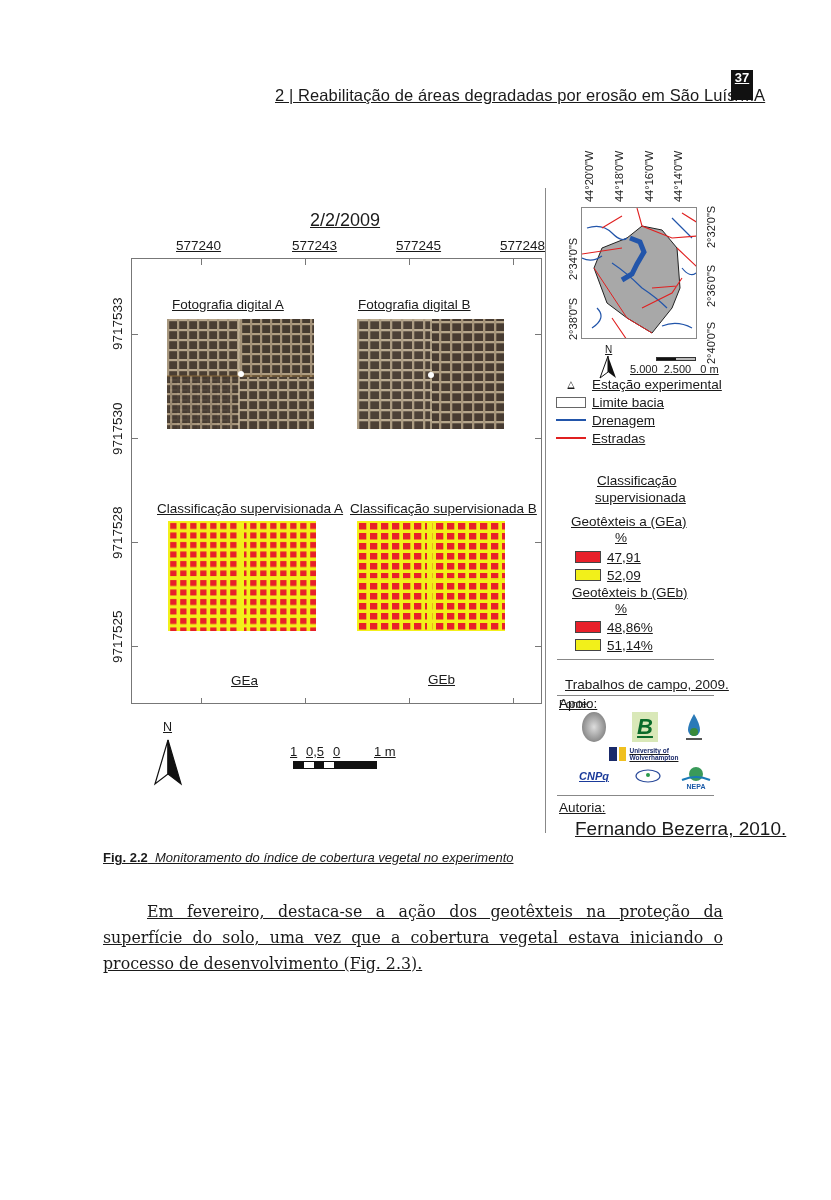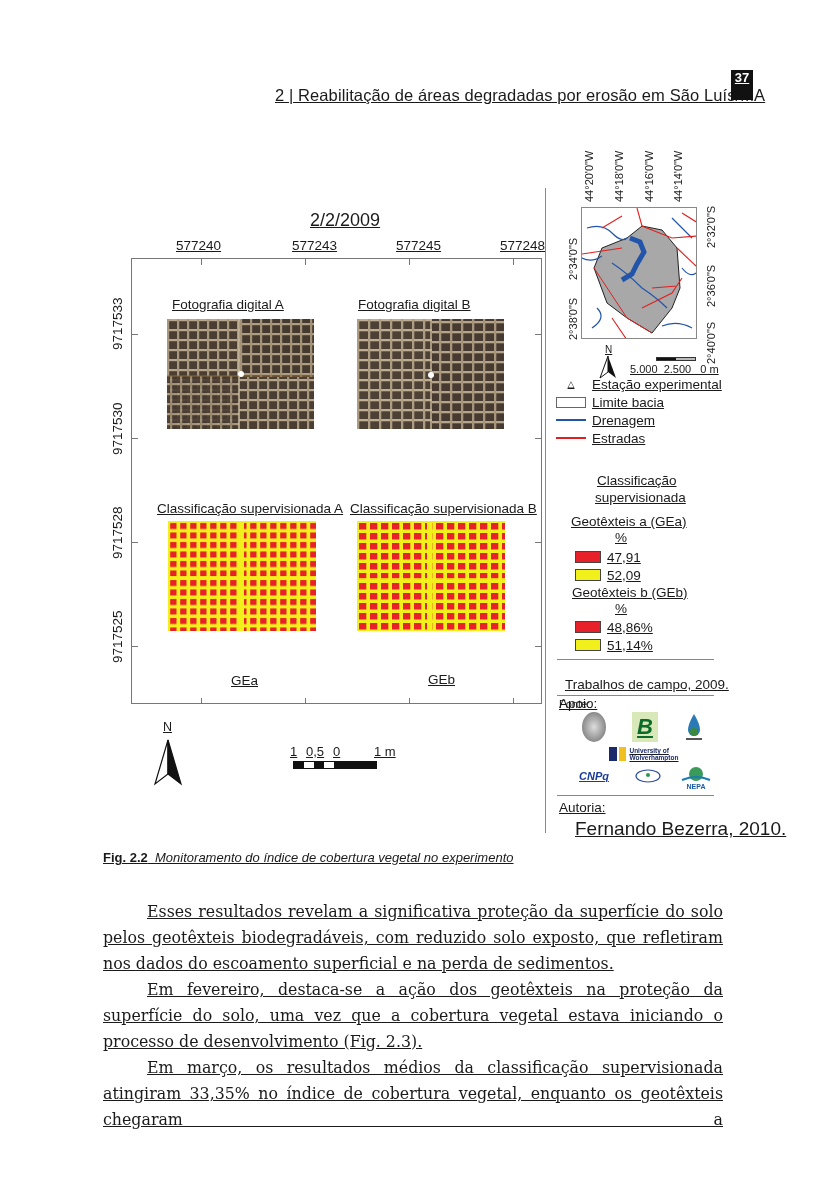--- a/index.html
+++ b/index.html
@@ -290,16 +290,14 @@
 <div class="hr abs" style="left:557px;top:795px;width:157px;"></div>
 <div class="abs sans" style="left:559px;top:800px;font-size:13.5px;">Autoria:</div>
 <div class="abs sans" style="left:575px;top:818px;font-size:19px;">Fernando Bezerra, 2010.</div>
 
 <div class="abs sans" style="left:103px;top:850px;font-size:13px;white-space:nowrap;">
   <b>Fig. 2.2</b>&nbsp;
   <i>Monitoramento do índice de cobertura vegetal no experimento</i>
 </div>
 
 <div id="body-text" class="abs serif" style="left:103px;top:899px;width:620px;">
-  <p class="indent">Esses resultados revelam a significativa proteção da superfície do solo pelos geotêxteis biodegradáveis, com reduzido solo exposto, que refletiram nos dados do escoamento superficial e na perda de sedimentos.</p>
   <p class="indent">Em fevereiro, destaca-se a ação dos geotêxteis na proteção da superfície do solo, uma vez que a cobertura vegetal estava iniciando o processo de desenvolvimento (Fig. 2.3).</p>
-  <p class="indent" style="text-align-last:justify;">Em março, os resultados médios da classificação supervisionada atingiram 33,35% no índice de cobertura vegetal, enquanto os geotêxteis chegaram a</p>
 </div>
 
 </body></html>

